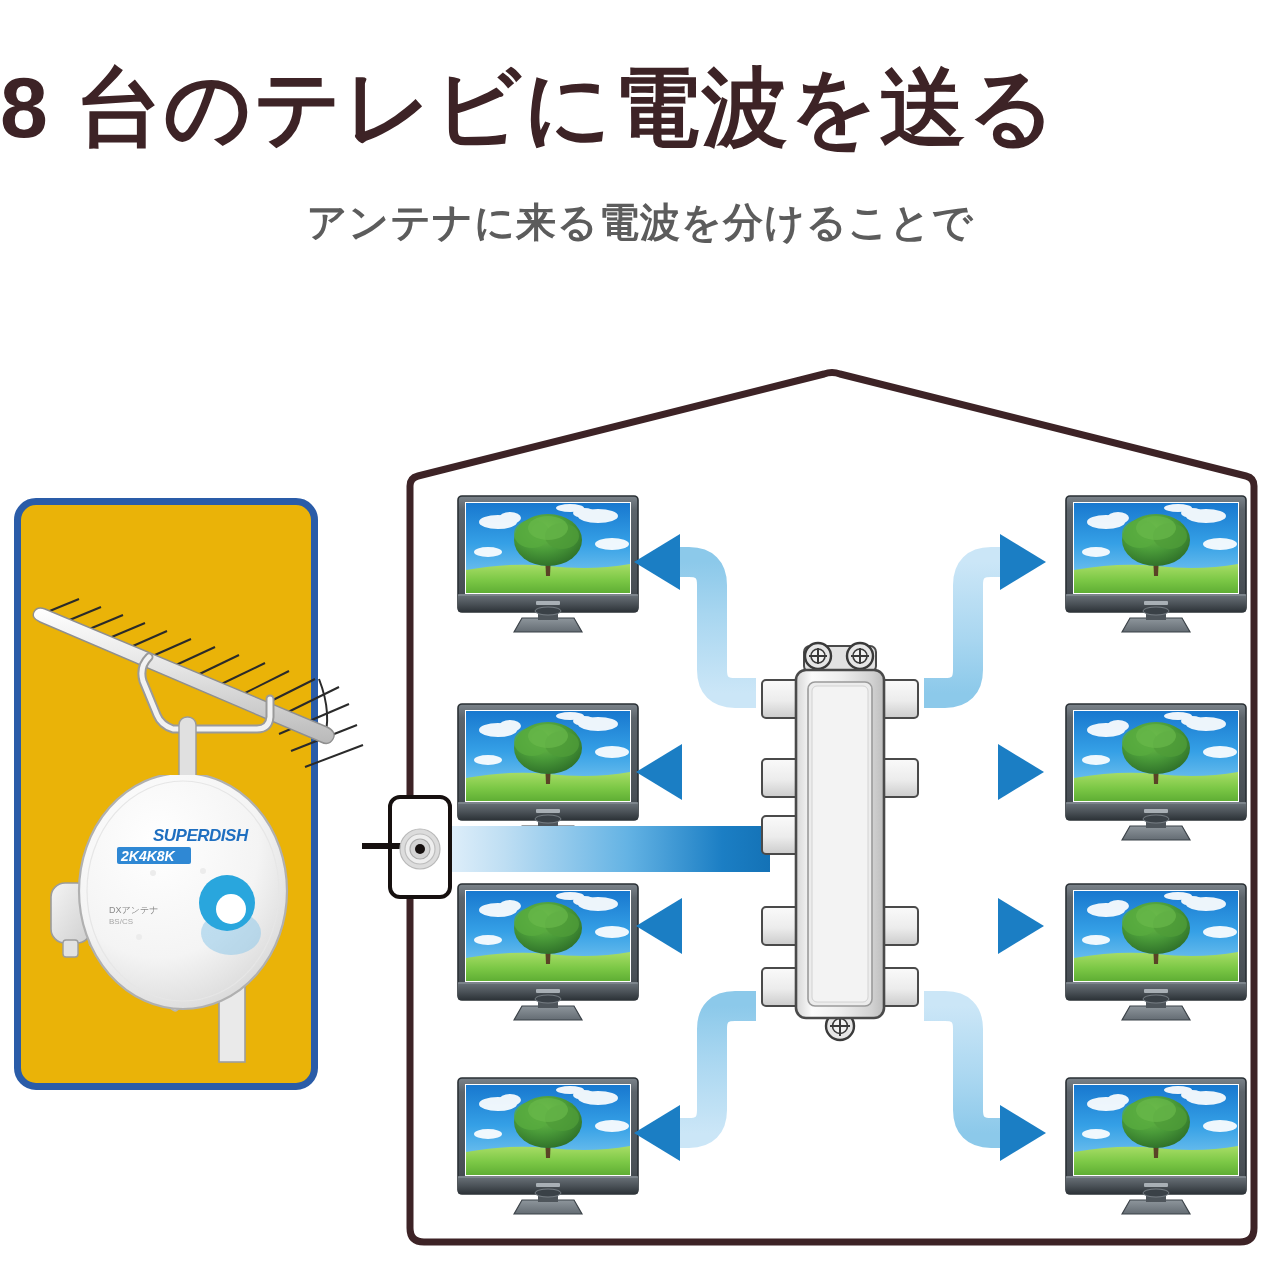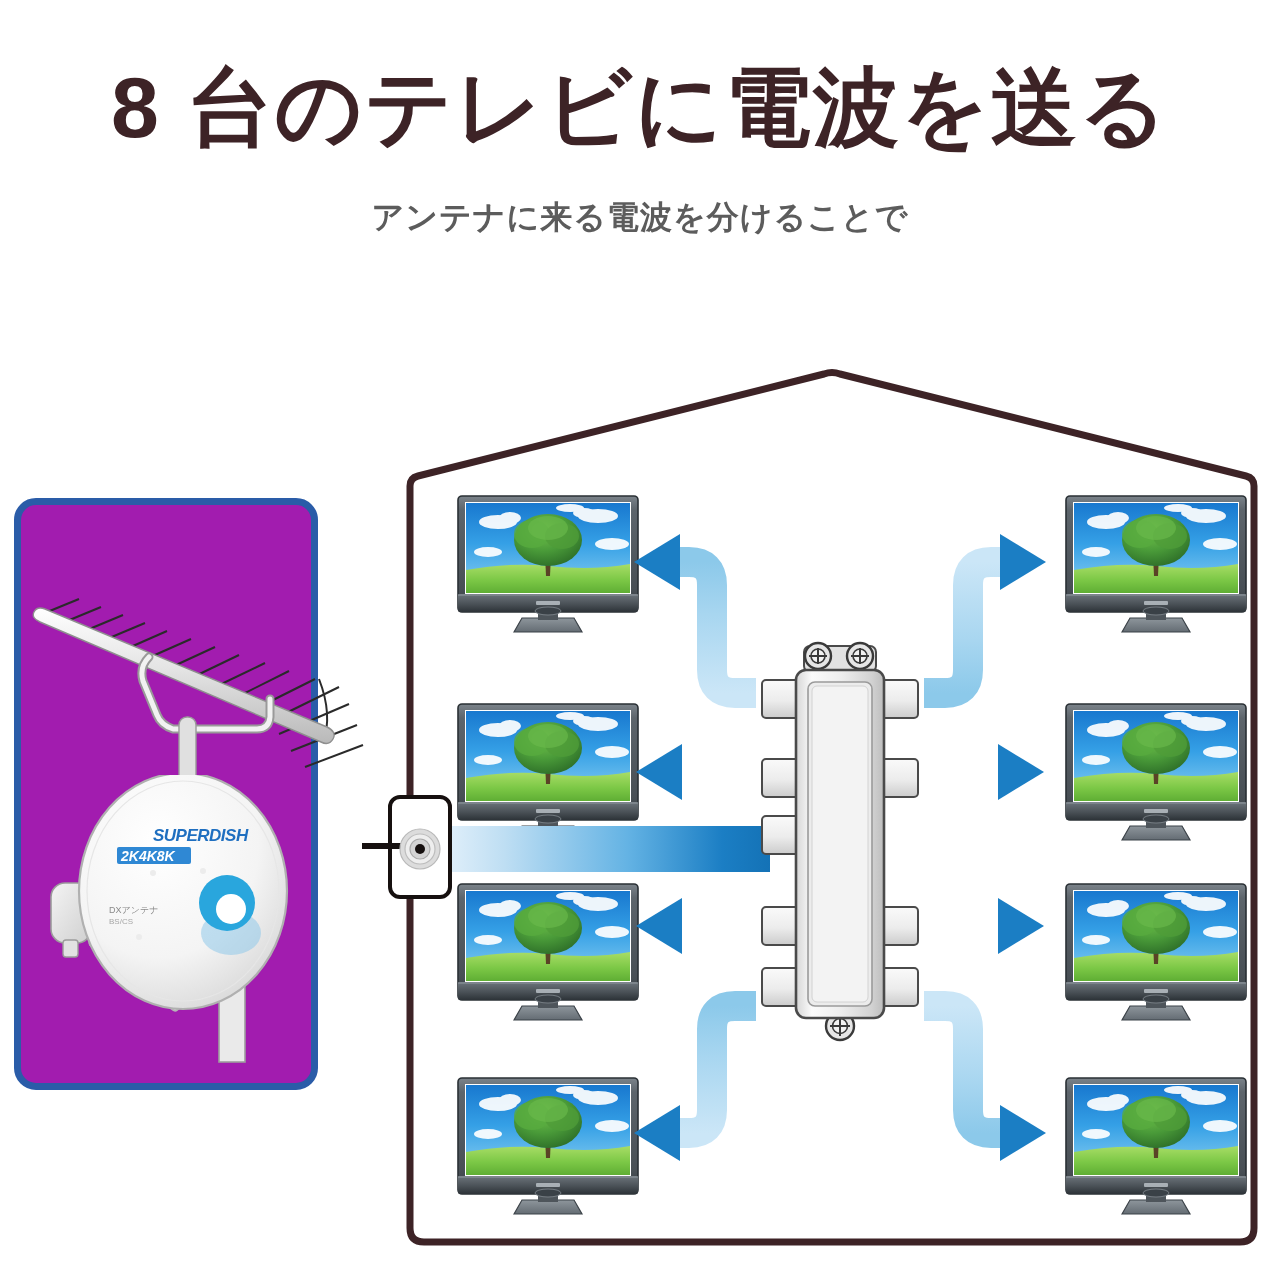--- a/index.html
+++ b/index.html
@@ -5,35 +5,35 @@
 <style>
   html,body{margin:0;padding:0;background:#ffffff;}
   body{
     width:1280px;height:1280px;position:relative;overflow:hidden;
     font-family:"Liberation Sans","DejaVu Sans",sans-serif;
   }
   .stage{position:absolute;left:0;top:0;width:1280px;height:1280px;}
 
   
   .title{
-    position:absolute;left:0;top:62px;width:1280px;text-align:center;
+    position:absolute;left:0;top:62px;width:1280px;text-align:left;
     font-size:86px;font-weight:bold;color:#3d2326;letter-spacing:2px;
     line-height:1.05;white-space:nowrap;
   }
   .subtitle{
     position:absolute;left:0;top:196px;width:1280px;text-align:center;
-    color:#5c5c5c;font-size:32px;font-weight:bold;line-height:1.32;
+    color:#5c5c5c;font-size:40px;font-weight:bold;line-height:1.32;
     letter-spacing:1px;
   }
   .subtitle .ln{display:block;}
 
   
   .antenna-panel{
     position:absolute;left:14px;top:498px;width:304px;height:592px;
-    border:7px solid #2a5ca8;border-radius:22px;background:#a21caf;box-sizing:border-box;padding-left:16px;
+    border:7px solid #2a5ca8;border-radius:22px;background:#eab308;box-sizing:border-box;padding-left:16px;
   }
   .yagi{position:absolute;left:6px;top:24px;width:344px;height:270px;}
   .dish{position:absolute;left:14px;top:270px;width:330px;height:300px;}
 
   
   .house{position:absolute;left:396px;top:366px;width:872px;height:886px;}
 
   
   .outlet{
     position:absolute;left:388px;top:795px;width:64px;height:104px;

